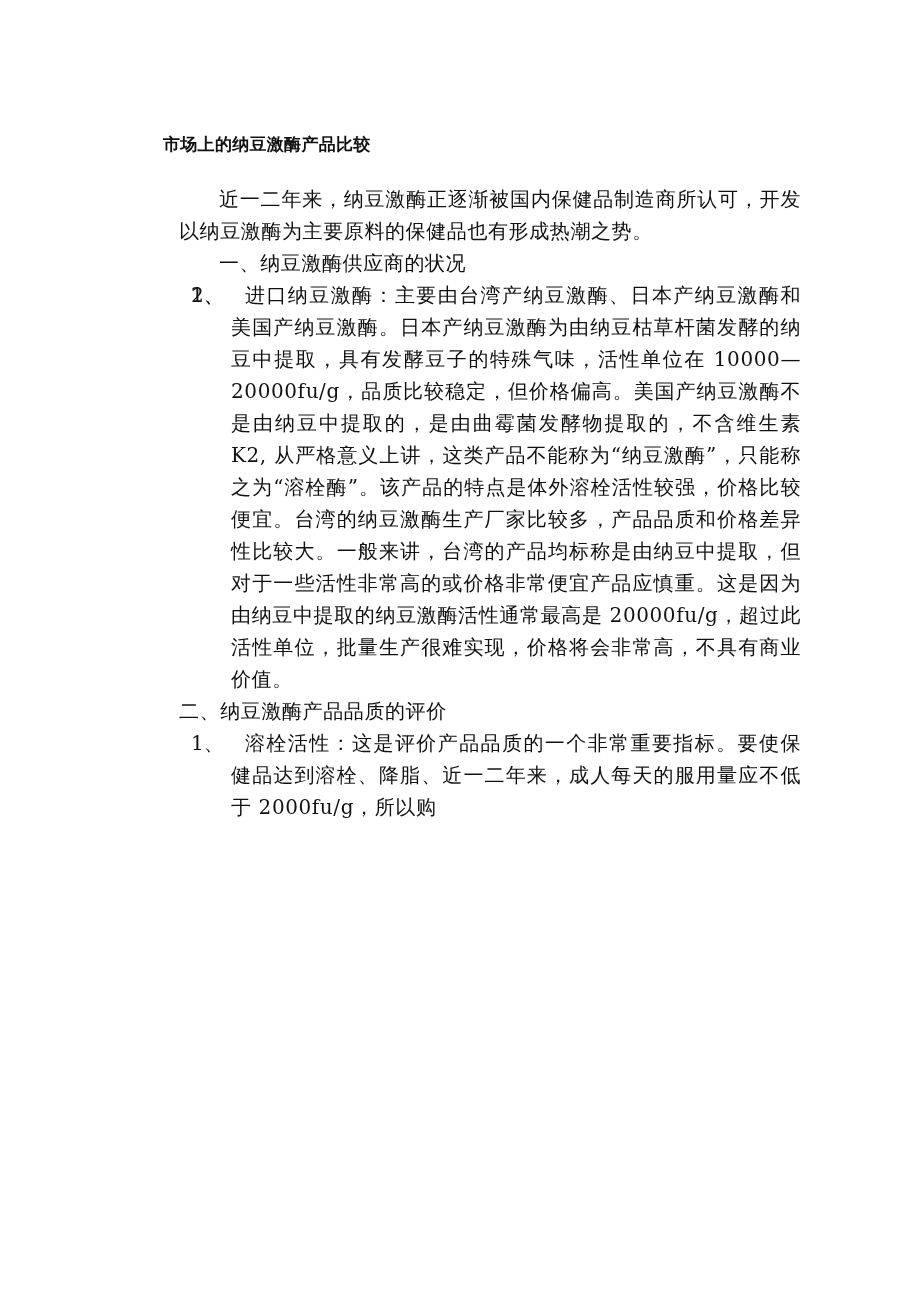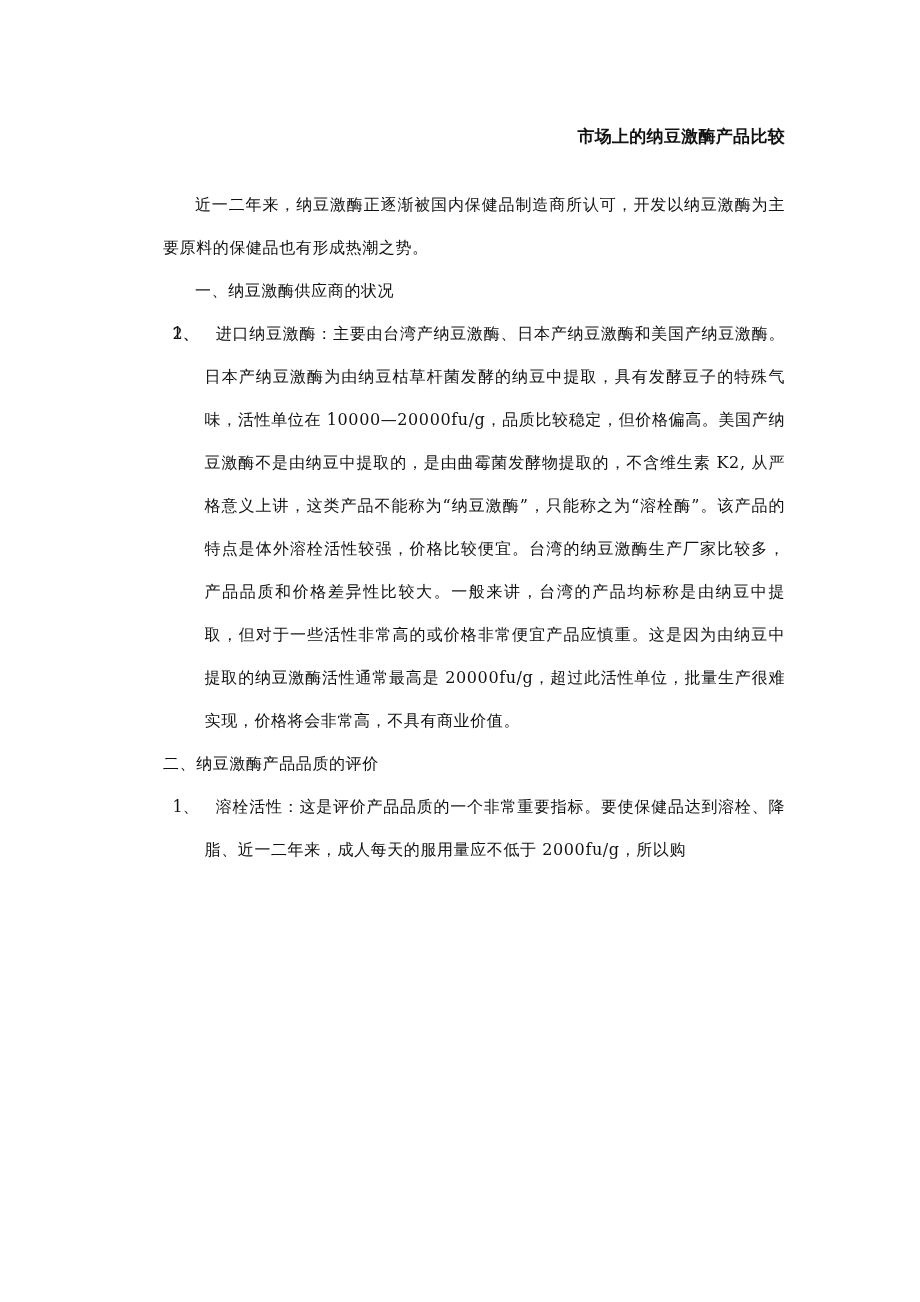--- a/index.html
+++ b/index.html
@@ -17,36 +17,36 @@
     }
     .page {
       position: absolute;
       left: 163px;
       top: 0;
       width: 622px;
     }
     .title {
       position: absolute;
       left: 0;
-      top: 124px;
+      top: 132px;
       width: 622px;
-      text-align: right;
+      text-align: left;
       font-family: "DejaVu Sans", "Liberation Sans", sans-serif;
       font-weight: bold;
       font-size: 17px;
       line-height: 24px;
       letter-spacing: 0.3px;
     }
     .body {
       position: absolute;
-      left: 0;
+      left: 16px;
       top: 183px;
       width: 622px;
-      font-size: 16px;
-      line-height: 43px;
+      font-size: 20px;
+      line-height: 32px;
       text-align: justify;
     }
     .p {
       margin: 0;
       text-indent: 2em;
       letter-spacing: 0.6px;
     }
     .heading {
       margin: 0;
       text-indent: 2em;

